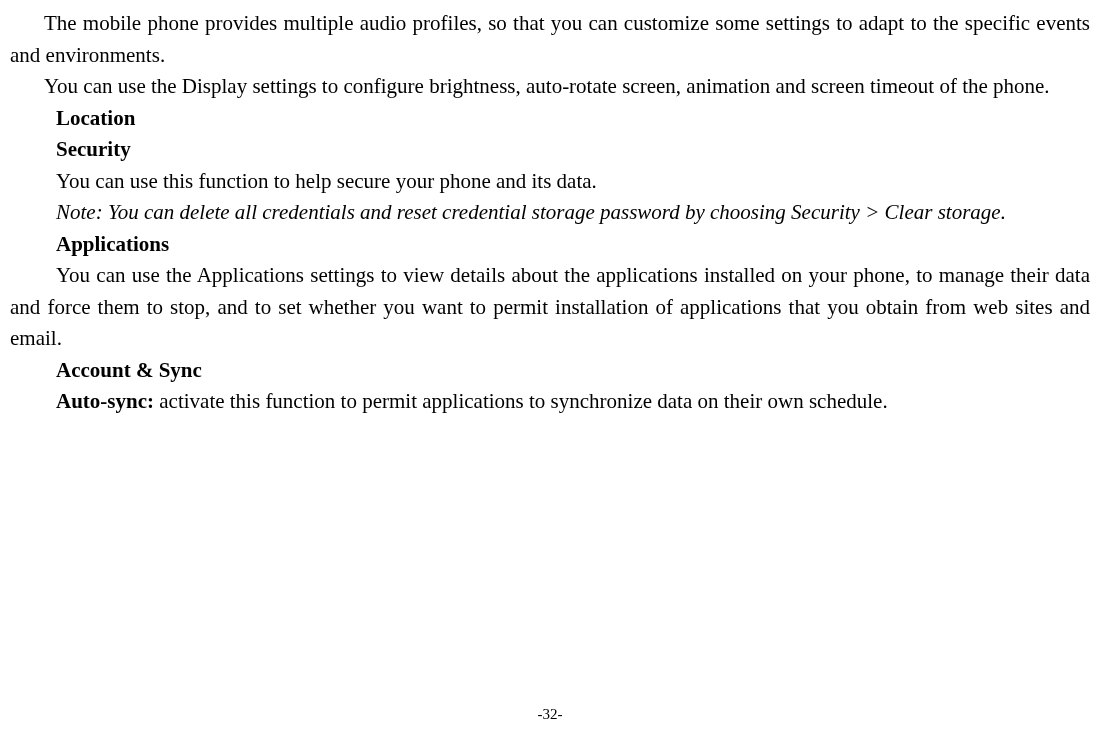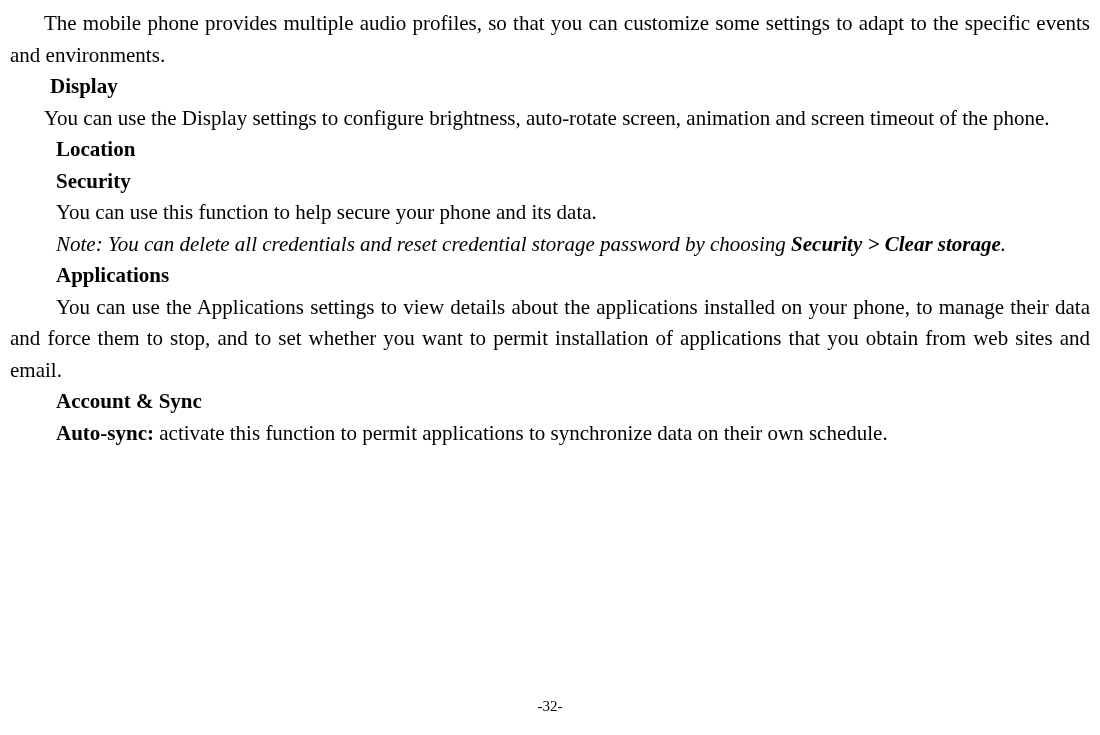--- a/index.html
+++ b/index.html
@@ -38,41 +38,40 @@
     .para-indent-bold-start {
       text-indent: 46px;
     }
     .bold {
       font-weight: bold;
     }
     .italic {
       font-style: italic;
     }
     .bold-italic {
-      font-weight: bold;
+      font-weight: normal;
       font-style: italic;
       margin-top: 26px;
     }
     .page-num {
       position: absolute;
-      bottom: 18px;
+      bottom: 10px;
       left: 0;
       right: 0;
       text-align: center;
       font-size: 15px;
     }
   </style>
 </head>
 <body>
 
 <div class="content">
 
   <p class="para-first">The mobile phone provides multiple audio profiles, so that you can customize some settings to adapt to the specific events and environments.</p>
 
-  <p class="heading">Display</p>
   <p class="para-first">You can use the Display settings to configure brightness, auto-rotate screen, animation and screen timeout of the phone.</p>
 
   <p class="heading-small">Location</p>
 
   <p class="heading-small">Security</p>
   <p class="para-indent">You can use this function to help secure your phone and its data.</p>
   <p class="para-indent"><span class="italic">Note: You can delete all credentials and reset credential storage password by choosing </span><span class="bold-italic">Security &gt; Clear storage</span><span class="italic">.</span></p>
 
   <p class="heading-small">Applications</p>
   <p class="para-indent">You can use the Applications settings to view details about the applications installed on your phone, to manage their data and force them to stop, and to set whether you want to permit installation of applications that you obtain from web sites and email.</p>

